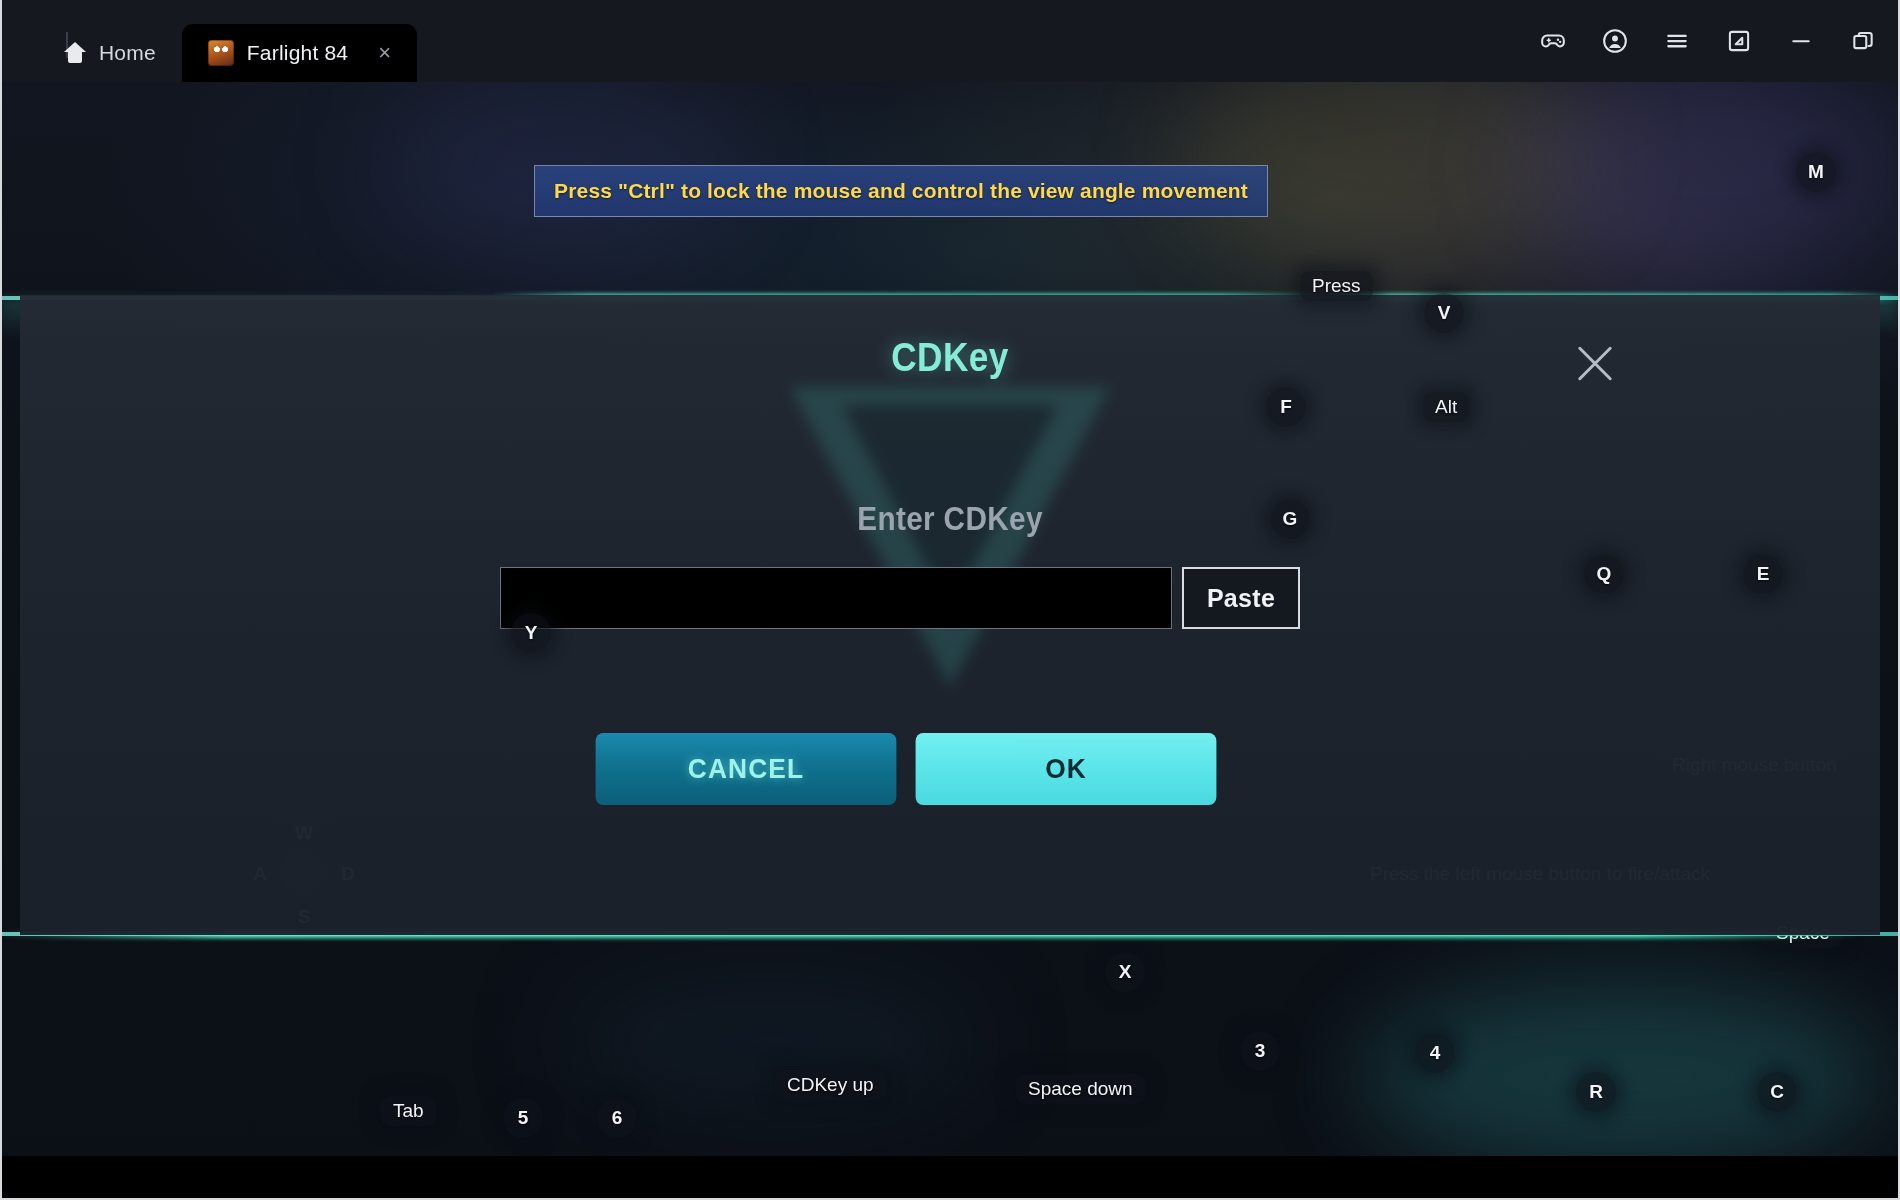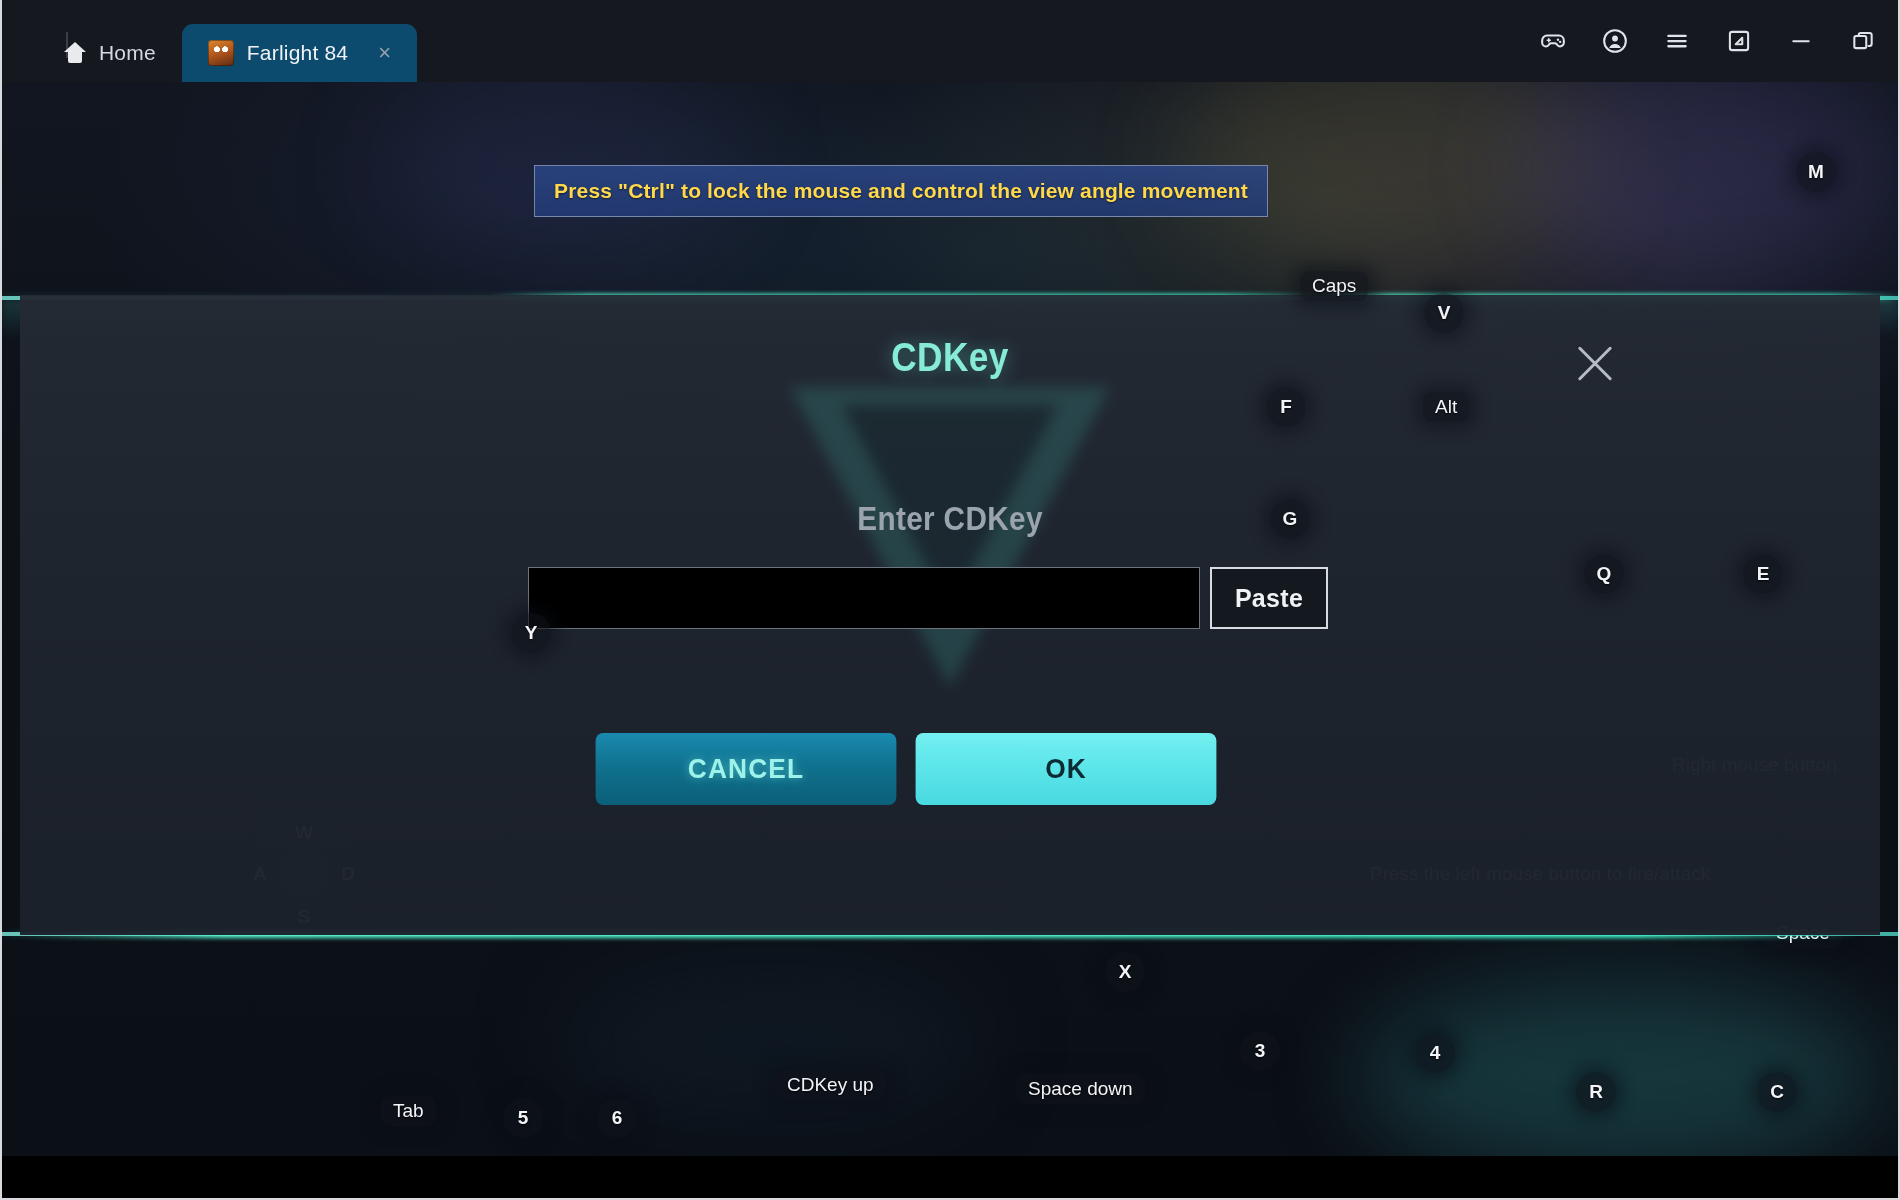--- a/index.html
+++ b/index.html
@@ -52,21 +52,21 @@
     height: 58px;
     padding: 0 26px;
     color: #d6d9e0;
     font-size: 21px;
     letter-spacing: .2px;
     cursor: pointer;
     white-space: nowrap;
     position: relative;
   }
   .tab.active {
-    background: #0c4a6e;
+    background: #000000;
     border-radius: 11px 11px 0 0;
     color: #f0f2f6;
   }
   .tab .home-ico {
     width: 22px; height: 22px;
     margin-right: 13px;
     position: relative;
     flex: 0 0 auto;
   }
   .tab .home-ico::before {
@@ -349,21 +349,20 @@
   }
 
   .input-row {
     position: absolute;
     left: 480px;
     top: 272px;
     display: flex;
     align-items: center;
     gap: 10px;
     z-index: 5;
-    margin-left: 28px;
   }
   .cdkey-input {
     width: 672px;
     height: 62px;
     background: #000000;
     border: 1px solid #6d747f;
     color: #e7eaee;
     font-size: 22px;
     padding: 0 16px;
     outline: none;
@@ -448,21 +447,21 @@
     <div class="bg-blob" style="left:1360px;top:900px;width:520px;height:190px;background:rgba(46,146,148,.30);"></div>
     <div class="bg-blob" style="left:560px;top:880px;width:420px;height:160px;background:rgba(24,44,60,.30);"></div>
   </div>
 
   <div class="hint-banner">
     <span>Press "Ctrl" to lock the mouse and control the view angle movement</span>
   </div>
 
   <div id="keys-layer">
       <div class="keycap round" style="left: 1796px; top: 152px;">M</div>
-      <div class="keycap pill above" style="left: 1300px; top: 271px;">Caps</div>
+      <div class="keycap pill above" style="left: 1300px; top: 271px;">Press</div>
       <div class="keycap round above" style="left: 1424px; top: 293px;">V</div>
       <div class="keycap round above" style="left: 1266px; top: 387px;">F</div>
       <div class="keycap pill above" style="left: 1423px; top: 392px;">Alt</div>
       <div class="keycap round above" style="left: 1270px; top: 499px;">G</div>
       <div class="keycap round above" style="left: 1584px; top: 554px;">Q</div>
       <div class="keycap round above" style="left: 1743px; top: 554px;">E</div>
       <div class="keycap round above" style="left: 511px; top: 613px;">Y</div>
       <div class="keycap pill" style="left: 1764px; top: 918px;">Space</div>
       <div class="keycap round" style="left: 1105px; top: 952px;">X</div>
       <div class="keycap round" style="left: 1240px; top: 1031px;">3</div>

